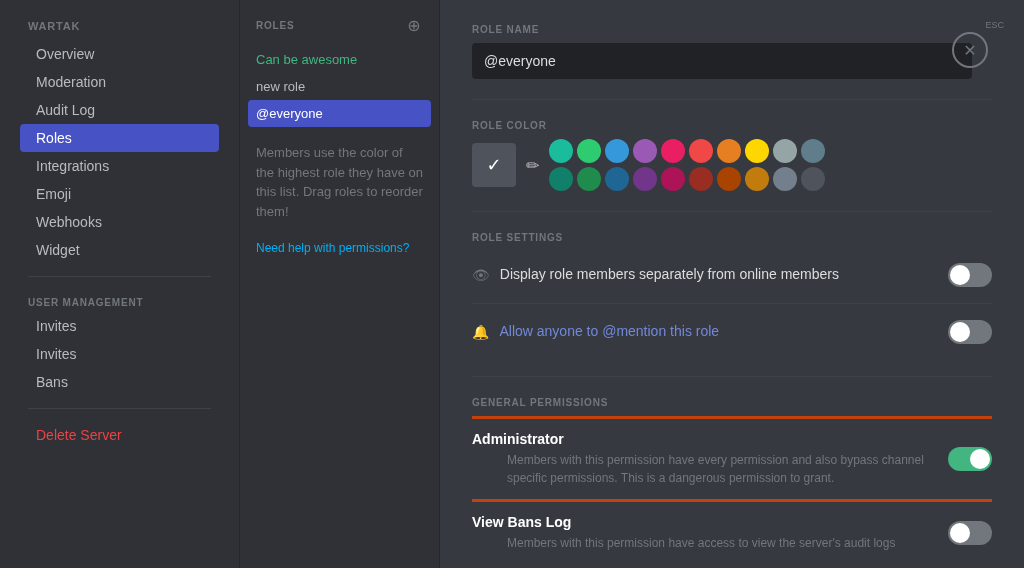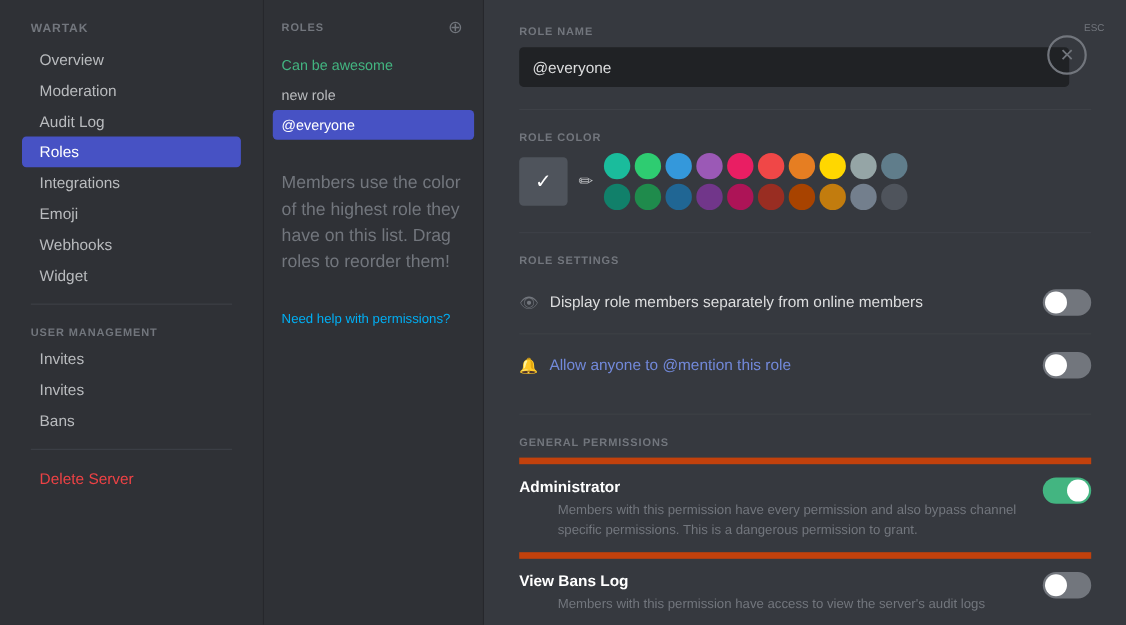--- a/index.html
+++ b/index.html
@@ -104,22 +104,22 @@
     .role-item.can-be-awesome { color: #43b581; font-weight: 400; }
     .role-item.selected {
       background: #4752c4;
       color: #fff;
       margin: 0 8px;
       border-radius: 4px;
       padding: 6px 8px;
     }
 
     .roles-help-text {
-      padding: 28px 16px;
-      font-size: 16px;
+      padding: 16px 16px;
+      font-size: 13px;
       color: #72767d;
       line-height: 1.5;
     }
     .roles-need-help {
       padding: 4px 16px;
       font-size: 12px;
       color: #00aff4;
       cursor: pointer;
     }
 
@@ -280,25 +280,25 @@
       left: 2px;
       transition: left 0.2s;
     }
     .toggle.on .toggle-knob {
       left: 22px;
     }
 
     
     .perm-row {
       display: flex;
-      align-items: flex-start;
+      align-items: center;
       justify-content: space-between;
       padding: 12px 0;
       max-width: 860px;
-      border-top: 6px solid #c2410c;
+      border-top: 3px solid #c2410c;
     }
     .perm-row:first-of-type { border-top: none; }
     .perm-content { flex: 1; padding-right: 16px; }
     .perm-title {
       font-size: 14px;
       font-weight: 600;
       color: #fff;
       margin-bottom: 4px;
     }
     .perm-description {

